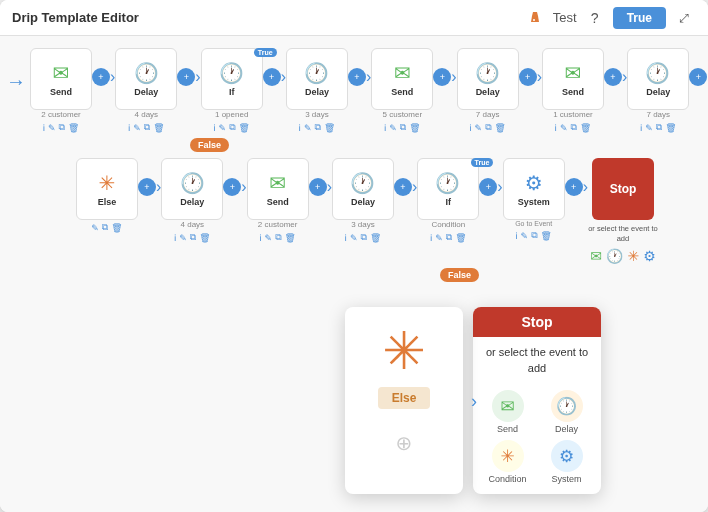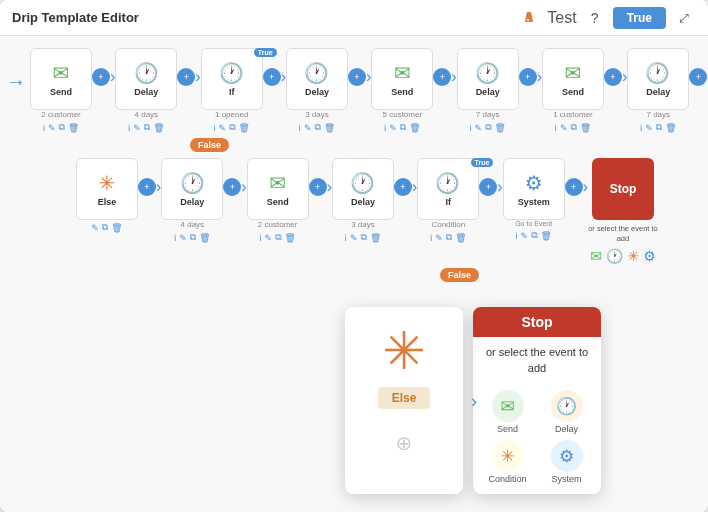--- a/index.html
+++ b/index.html
@@ -161,21 +161,21 @@
   <div class="title-bar">
     <span class="title-text">Drip Template Editor</span>
     <div class="title-actions">
       <div class="icon-btn">
         <svg width="16" height="16" viewBox="0 0 16 16" fill="none">
           <path d="M6 2h4l1 4H5L6 2z" fill="#e07b39"></path>
           <path d="M5 6l-1 6h8l-1-6H5z" fill="#e07b39"></path>
           <circle cx="7" cy="10" r="1" fill="white"></circle>
         </svg>
       </div>
-      <span style="font-size:16px;color:#555;">Test</span>
+      <span style="font-size:13px;color:#555;">Test</span>
       <div class="icon-btn">
         <span style="font-size:14px;color:#555;">?</span>
       </div>
       <button class="save-btn">True</button>
       <div class="icon-btn expand-btn">
         <span style="font-size:12px;">⤢</span>
       </div>
     </div>
   </div>
 

